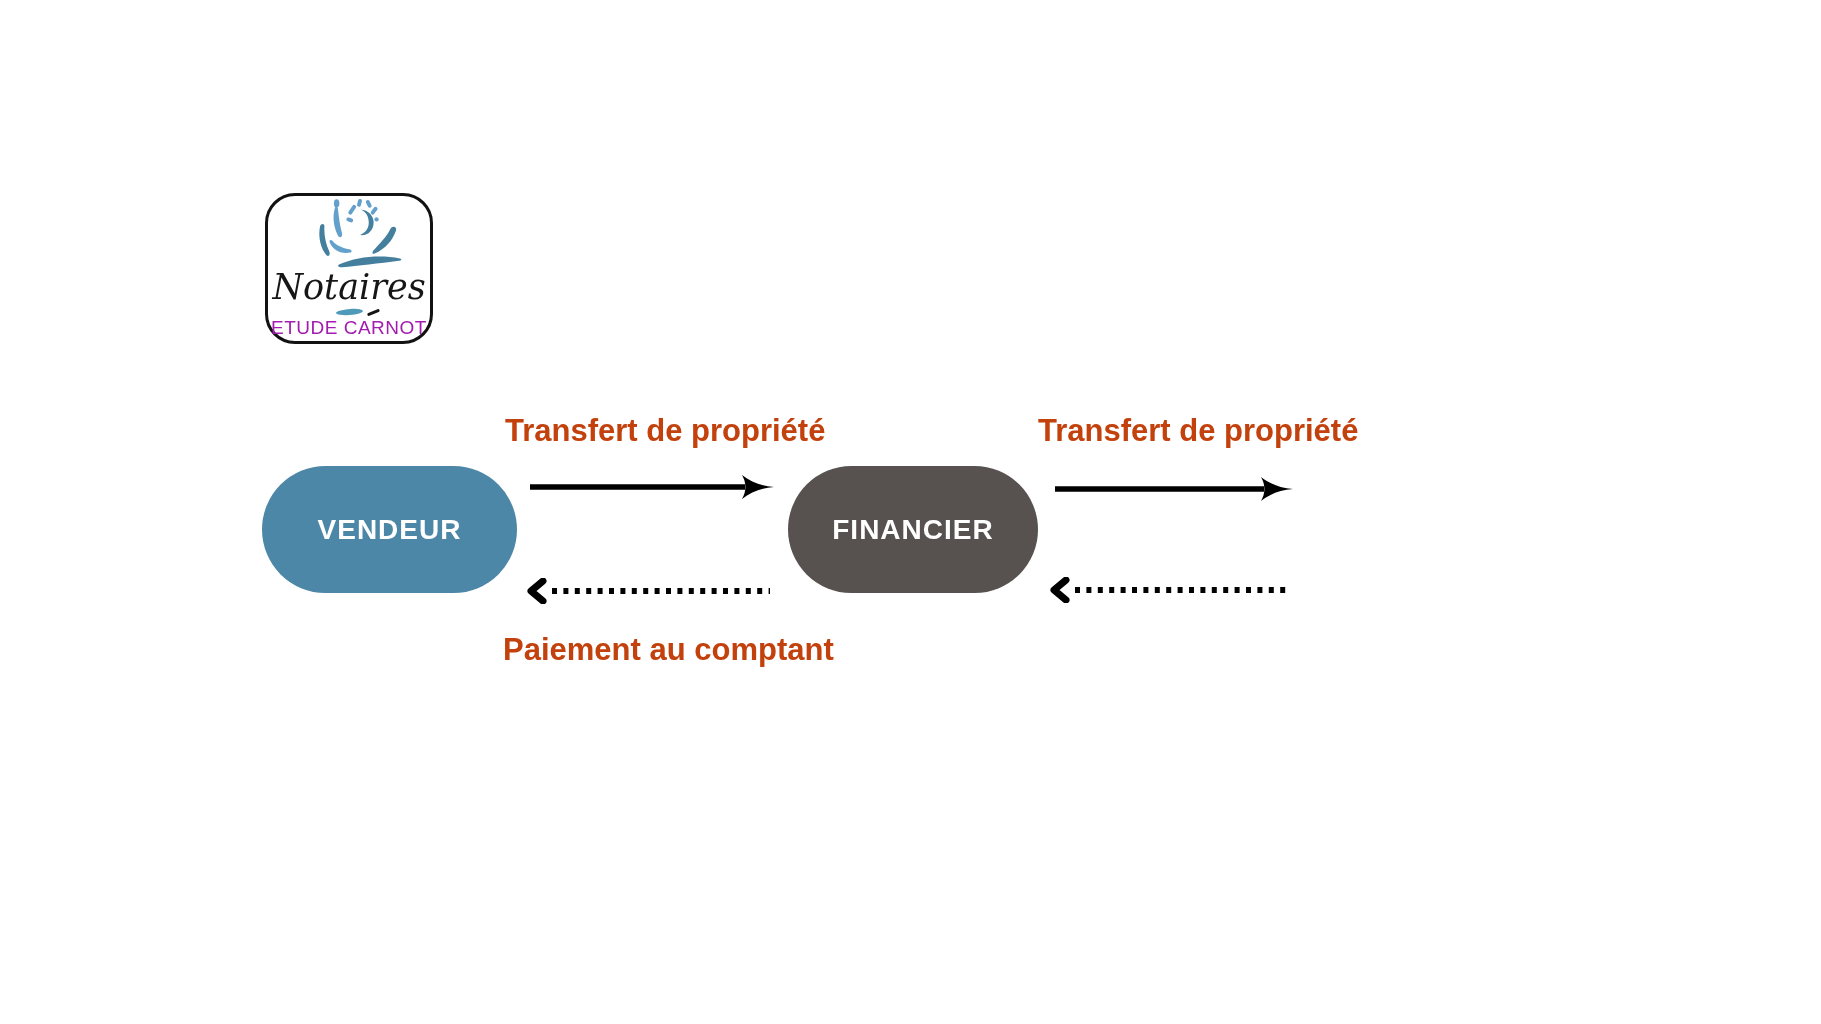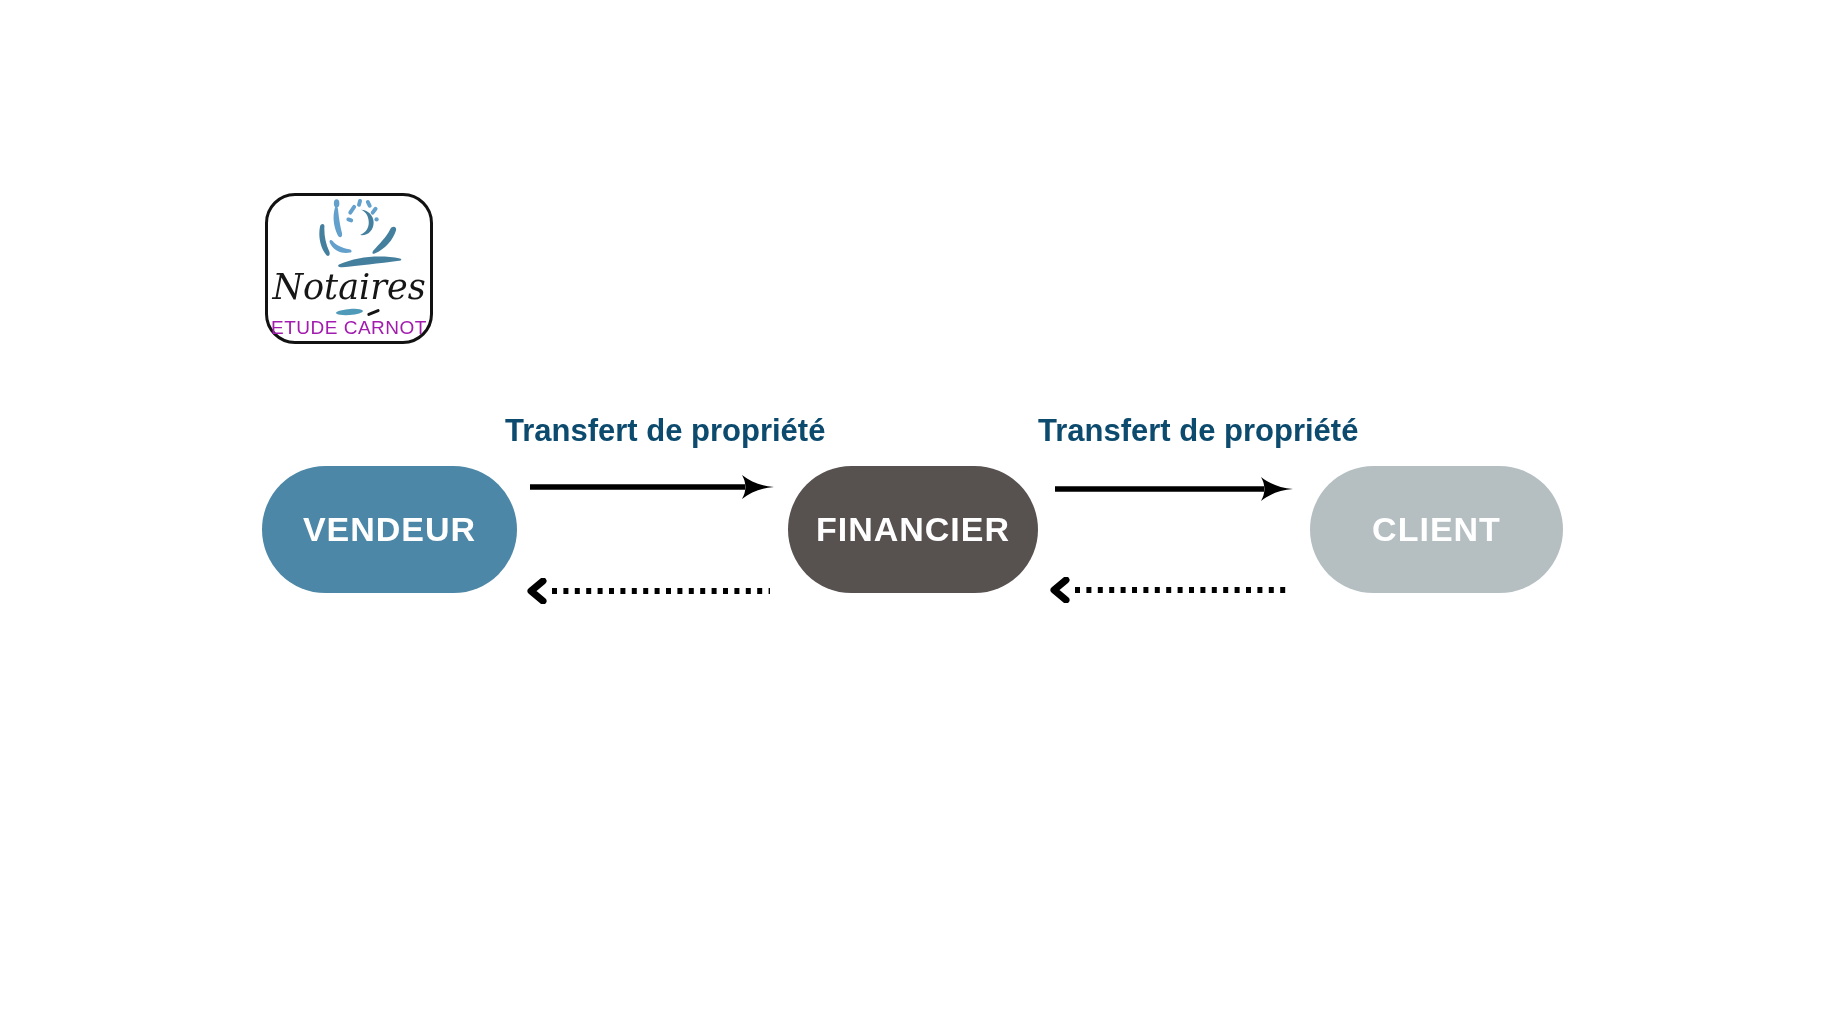--- a/index.html
+++ b/index.html
@@ -71,34 +71,34 @@
   .node {
     position: absolute;
     top: 466px;
     height: 127px;
     border-radius: 64px;
     display: flex;
     align-items: center;
     justify-content: center;
     color: #ffffff;
     font-weight: 700;
-    font-size: 34px;
+    font-size: 28px;
     letter-spacing: 1px;
   }
   .node-vendeur   { left: 262px;  width: 255px; background: #4d87a7; }
   .node-financier { left: 788px;  width: 250px; background: #575150; }
   .node-client    { left: 1310px; width: 253px; background: #b5bfc2; }
 
   
   .edge-label {
     position: absolute;
     font-weight: 700;
     font-size: 31px;
     line-height: 34px;
-    color: #0c4a6e;
+    color: #c2410c;
     white-space: nowrap;
   }
   .lbl-transfert-1 { left: 505px;  top: 414px; }
   .lbl-paiement    { left: 503px;  top: 633px; }
   .lbl-transfert-2 { left: 1038px; top: 414px; }
   .lbl-differe     { left: 1050px; top: 633px; }
 
   
   .arrow { position: absolute; }
   .arr-solid-1  { left: 528px;  top: 474px; }
@@ -140,25 +140,23 @@
     <div class="logo-accent"></div>
     <div class="logo-subtitle">ETUDE CARNOT</div>
   </div>
 
   <div class="node node-vendeur">
     <span>VENDEUR</span>
   </div>
   <div class="node node-financier">
     <span>FINANCIER</span>
   </div>
-  <div class="node node-client">
-    <span>CLIENT</span>
-  </div>
 
   <div class="edge-label lbl-transfert-1">Transfert de propriété</div>
+  <div class="edge-label lbl-paiement">Paiement au comptant</div>
   <div class="edge-label lbl-transfert-2">Transfert de propriété</div>
 
   <svg class="arrow arr-solid-1" width="248" height="26" viewBox="0 0 248 26" xmlns="http://www.w3.org/2000/svg">
     <line x1="2" y1="13" x2="217" y2="13" stroke="#000000" stroke-width="5.5"></line>
     <path fill="#000000" d="M214,1 C223,8 233,12 246,13 C233,14 223,18 214,25 C218.5,17.5 218.5,8.5 214,1 Z"></path>
   </svg>
 
   <svg class="arrow arr-dotted-1" width="246" height="26" viewBox="0 0 246 26" xmlns="http://www.w3.org/2000/svg">
     <path d="M17,3 L5,13 L17,23" fill="none" stroke="#000000" stroke-width="7" stroke-linecap="round" stroke-linejoin="round"></path>
     <line x1="26" y1="13" x2="244" y2="13" stroke="#000000" stroke-width="6" stroke-dasharray="5 6.4"></line>

